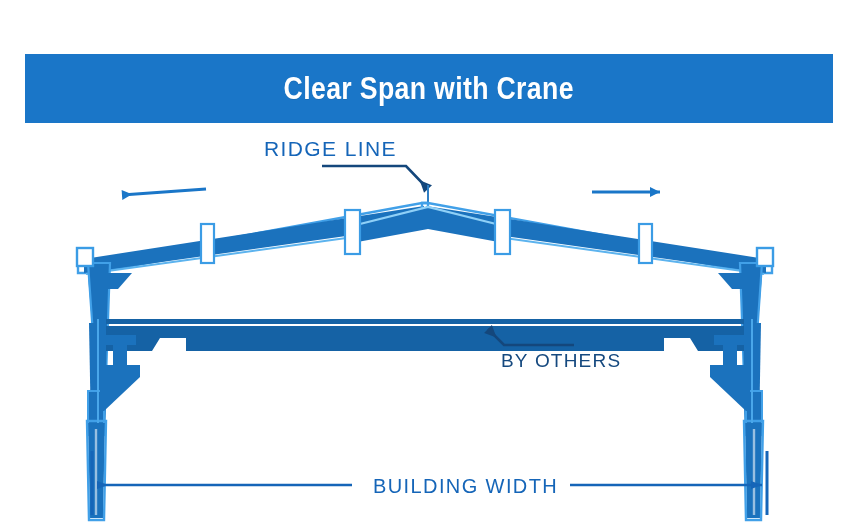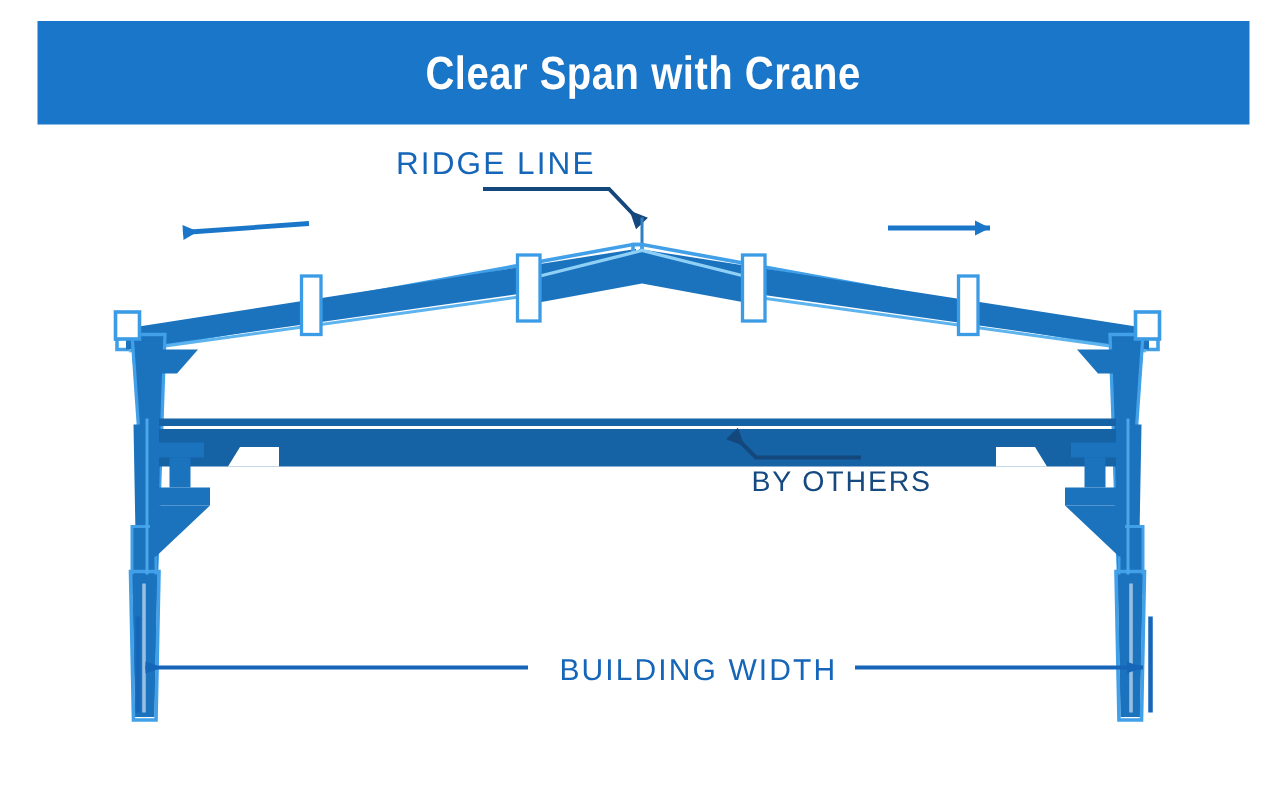--- a/index.html
+++ b/index.html
@@ -3,21 +3,21 @@
 <meta charset="utf-8">
 <style>
   html,body{margin:0;padding:0;}
   body{
     width:850px;height:527px;
     background:#ffffff;
     font-family:"Liberation Sans", sans-serif;
     overflow:hidden;
     position:relative;
   }
-  #page{position:relative;width:850px;height:447px;background:#fff;}
+  #page{position:relative;width:850px;height:447px;background:#fff;margin-top:40px;}
 
   
   .banner{
     position:absolute;
     left:25px; top:14px;
     width:808px; height:69px;
     background:#1a76c8;
     display:flex; align-items:center; justify-content:center;
   }
   .banner-title{

